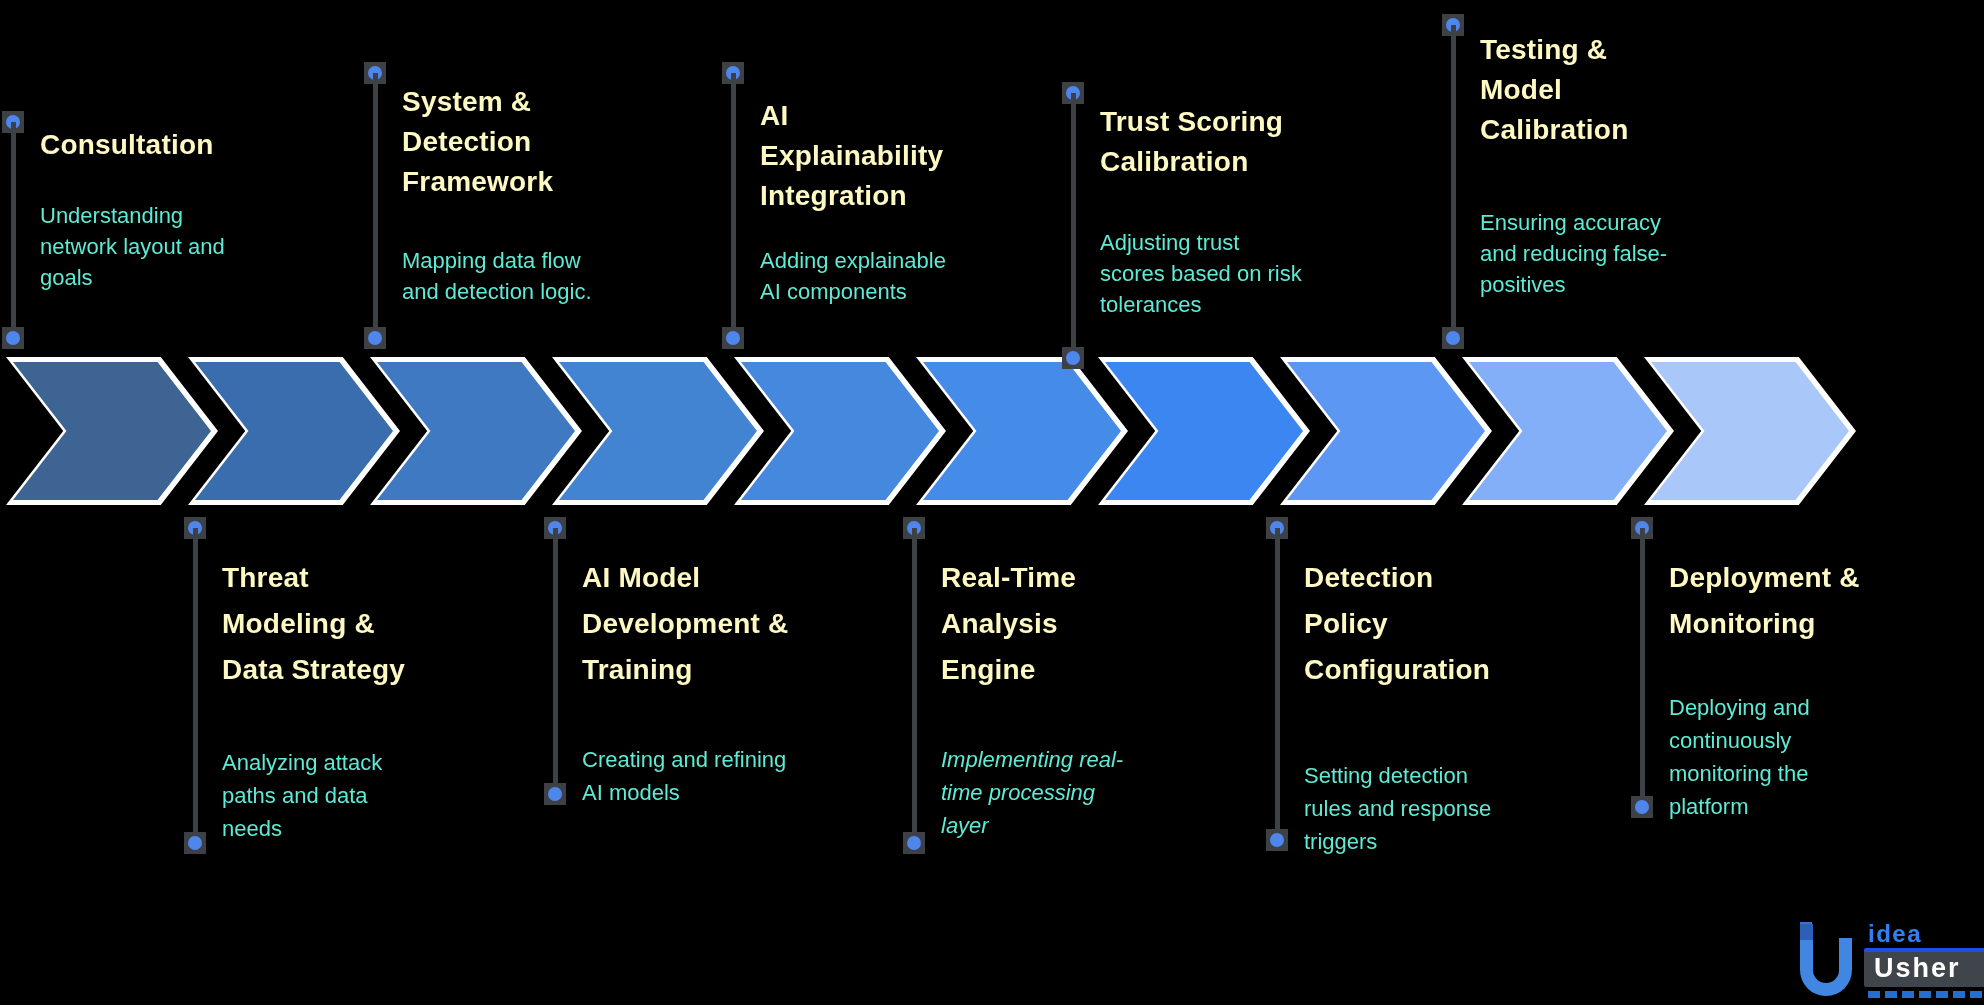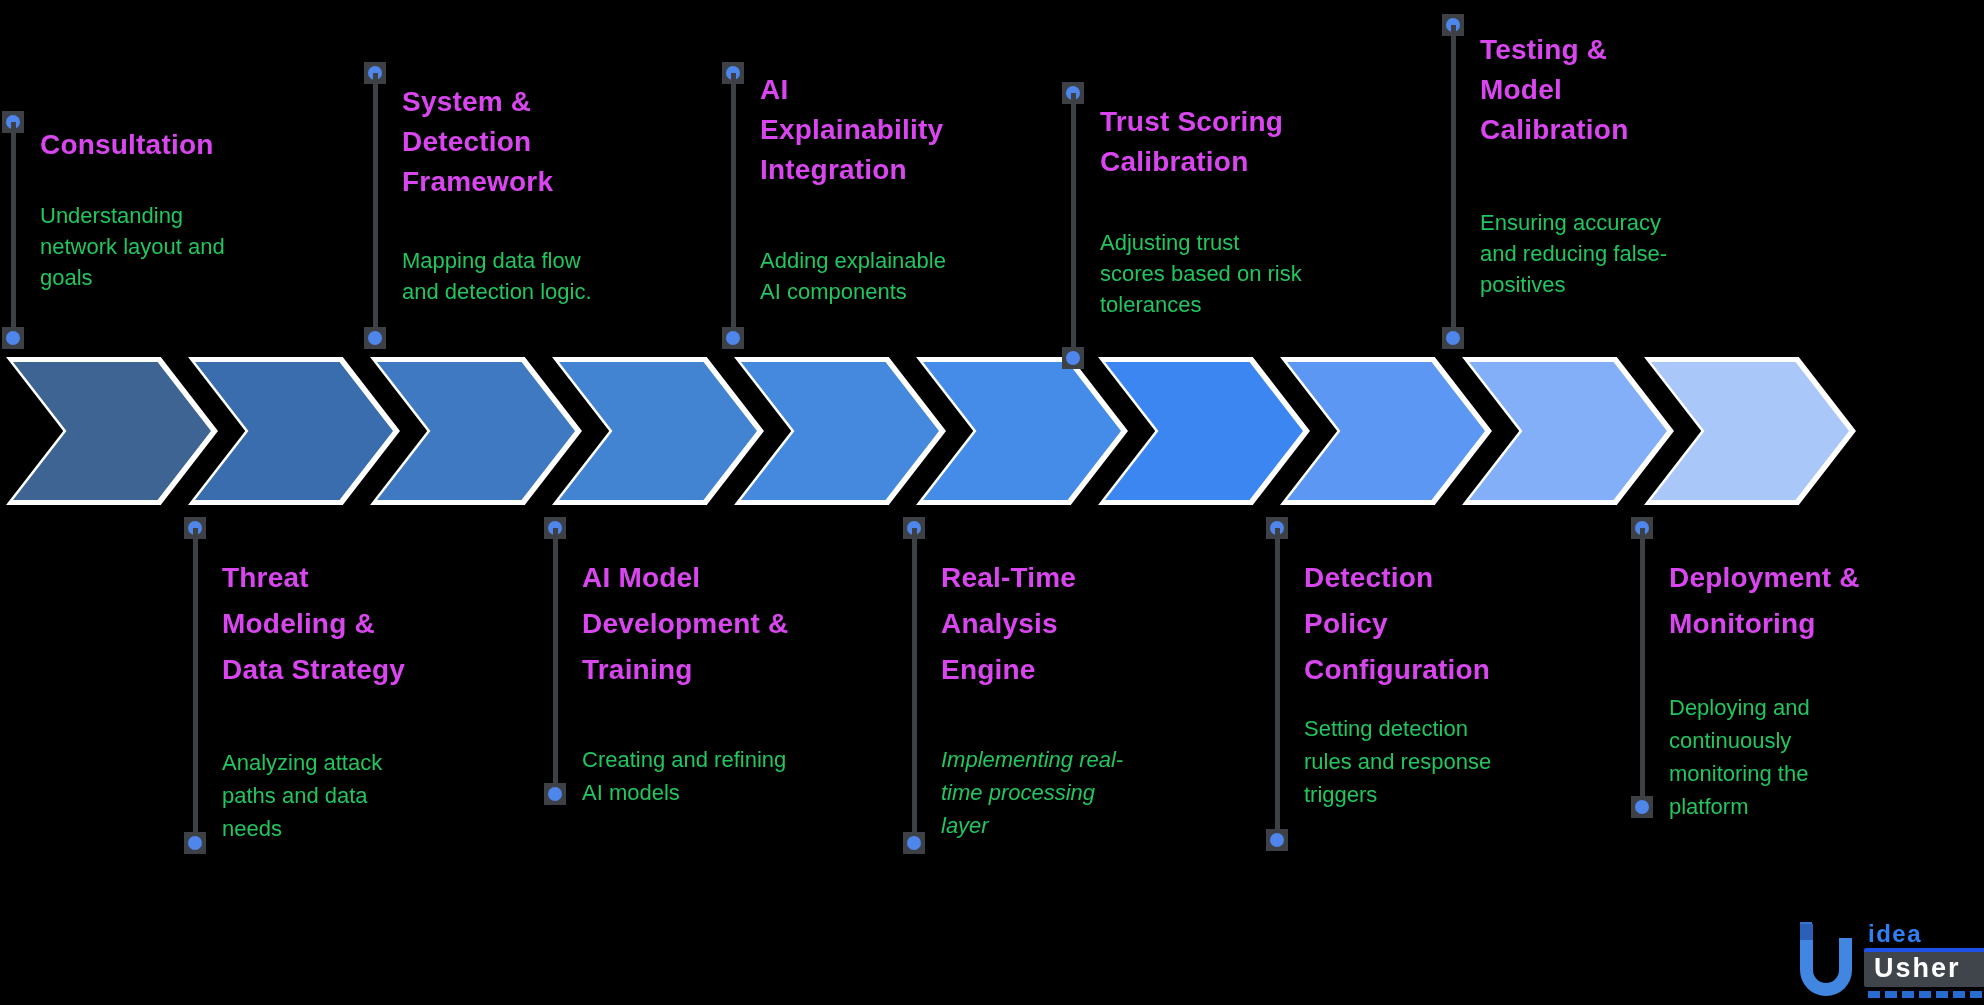--- a/index.html
+++ b/index.html
@@ -15,37 +15,37 @@
   .chev-fill { position:absolute; inset:5px 7px;
           clip-path:polygon(0 0, 73% 0, 100% 50%, 73% 100%, 0 100%, 27% 50%); }
 
   
   .item { position:absolute; top:0; width:340px; height:1005px; pointer-events:none; }
   .vline { position:absolute; left:9px; width:5px; background:#3d4146; }
   .ep { position:absolute; left:0; width:22px; height:22px; background:#3d4146; }
   .ep::after { content:""; position:absolute; left:4px; top:4px; width:14px; height:14px;
                border-radius:50%; background:#4e86ec; }
   .title { position:absolute; left:38px; width:270px; white-space:pre-line;
-           font-size:28px; font-weight:700; color:#d946ef; line-height:40px; letter-spacing:.2px; }
+           font-size:28px; font-weight:700; color:#fef9c3; line-height:40px; letter-spacing:.2px; }
   .b-title { line-height:46px; }
   .desc { position:absolute; left:38px; width:280px; white-space:pre-line;
-          font-size:22px; font-weight:500; color:#22c55e; line-height:31px; }
+          font-size:22px; font-weight:500; color:#5eead4; line-height:31px; }
   .b-desc { line-height:33px;margin-top:16px; }
 
   
   .t1 { left:2px; }   .t1 .ep-a{top:111px;} .t1 .vline{top:122px;height:216px;} .t1 .ep-b{top:327px;} .t1 .title{top:125px;} .t1 .desc{top:200px;}
   .t2 { left:364px; } .t2 .ep-a{top:62px;}  .t2 .vline{top:73px;height:265px;}  .t2 .ep-b{top:327px;} .t2 .title{top:82px;}  .t2 .desc{top:245px;}
-  .t3 { left:722px; } .t3 .ep-a{top:62px;}  .t3 .vline{top:73px;height:265px;}  .t3 .ep-b{top:327px;} .t3 .title{top:70px;}  .t3 .desc{top:245px;}
+  .t3 { left:722px; } .t3 .ep-a{top:62px;}  .t3 .vline{top:73px;height:265px;}  .t3 .ep-b{top:327px;} .t3 .title{top:96px;}  .t3 .desc{top:245px;}
   .t4 { left:1062px;margin-top:20px;} .t4 .ep-a{top:62px;}  .t4 .vline{top:73px;height:265px;}  .t4 .ep-b{top:327px;} .t4 .title{top:82px;}  .t4 .desc{top:207px;}
   .t5 { left:1442px;} .t5 .ep-a{top:14px;}  .t5 .vline{top:25px;height:313px;}  .t5 .ep-b{top:327px;} .t5 .title{top:30px;}  .t5 .desc{top:207px;}
 
   .b1 { left:184px; } .b1 .ep-a{top:517px;} .b1 .vline{top:528px;height:315px;} .b1 .ep-b{top:832px;} .b1 .title{top:555px;} .b1 .desc{top:730px;}
   .b2 { left:544px; } .b2 .ep-a{top:517px;} .b2 .vline{top:528px;height:266px;} .b2 .ep-b{top:783px;} .b2 .title{top:555px;} .b2 .desc{top:727px;}
   .b3 { left:903px; } .b3 .ep-a{top:517px;} .b3 .vline{top:528px;height:315px;} .b3 .ep-b{top:832px;} .b3 .title{top:555px;} .b3 .desc{top:727px;font-style:italic;}
-  .b4 { left:1266px;} .b4 .ep-a{top:517px;} .b4 .vline{top:528px;height:312px;} .b4 .ep-b{top:829px;} .b4 .title{top:555px;} .b4 .desc{top:696px;}
+  .b4 { left:1266px;} .b4 .ep-a{top:517px;} .b4 .vline{top:528px;height:312px;} .b4 .ep-b{top:829px;} .b4 .title{top:555px;} .b4 .desc{top:743px;}
   .b5 { left:1631px;} .b5 .ep-a{top:517px;} .b5 .vline{top:528px;height:279px;} .b5 .ep-b{top:796px;} .b5 .title{top:555px;} .b5 .desc{top:675px;}
 
   
   #logo { position:absolute; left:1798px; top:922px; display:flex; align-items:flex-start; }
   #logo-mark { position:relative; width:62px; height:76px; margin-right:4px; }
   .mark-dot { position:absolute; left:2px; top:0; width:12px; height:12px; background:#3b73d1; }
   .mark-u { position:absolute; left:2px; top:16px; width:52px; height:58px;
             border:13px solid #4186e0; border-top:none;
             border-bottom-left-radius:26px; border-bottom-right-radius:26px; }
   .mark-u::before { content:""; position:absolute; left:-13px; top:-14px; width:13px; height:16px; background:#2b5fb8; }

